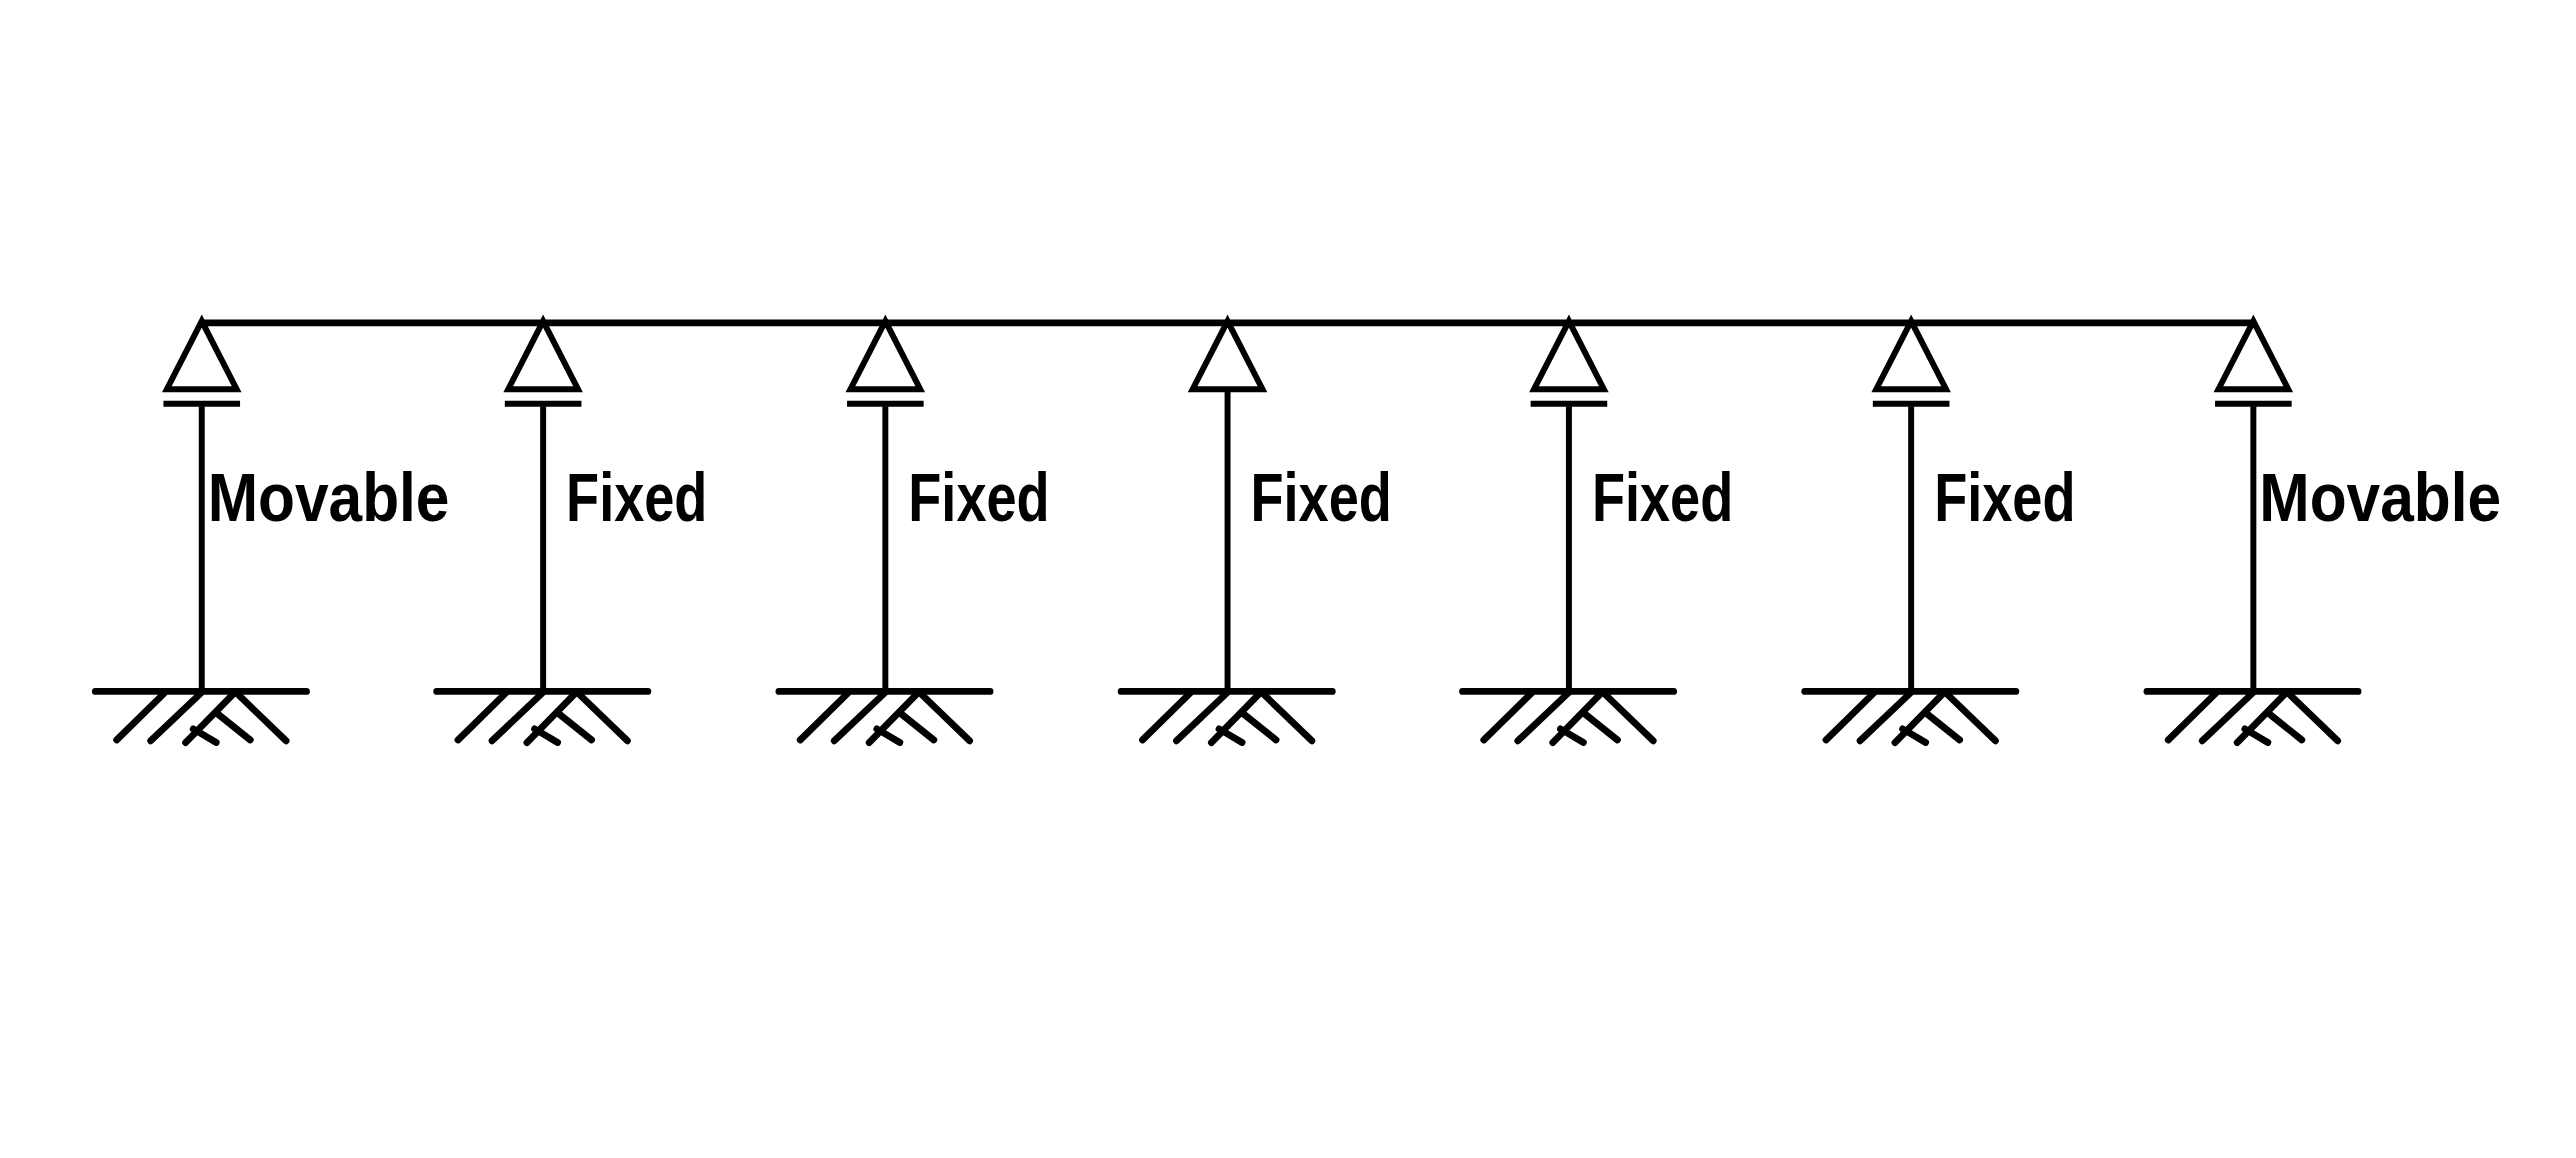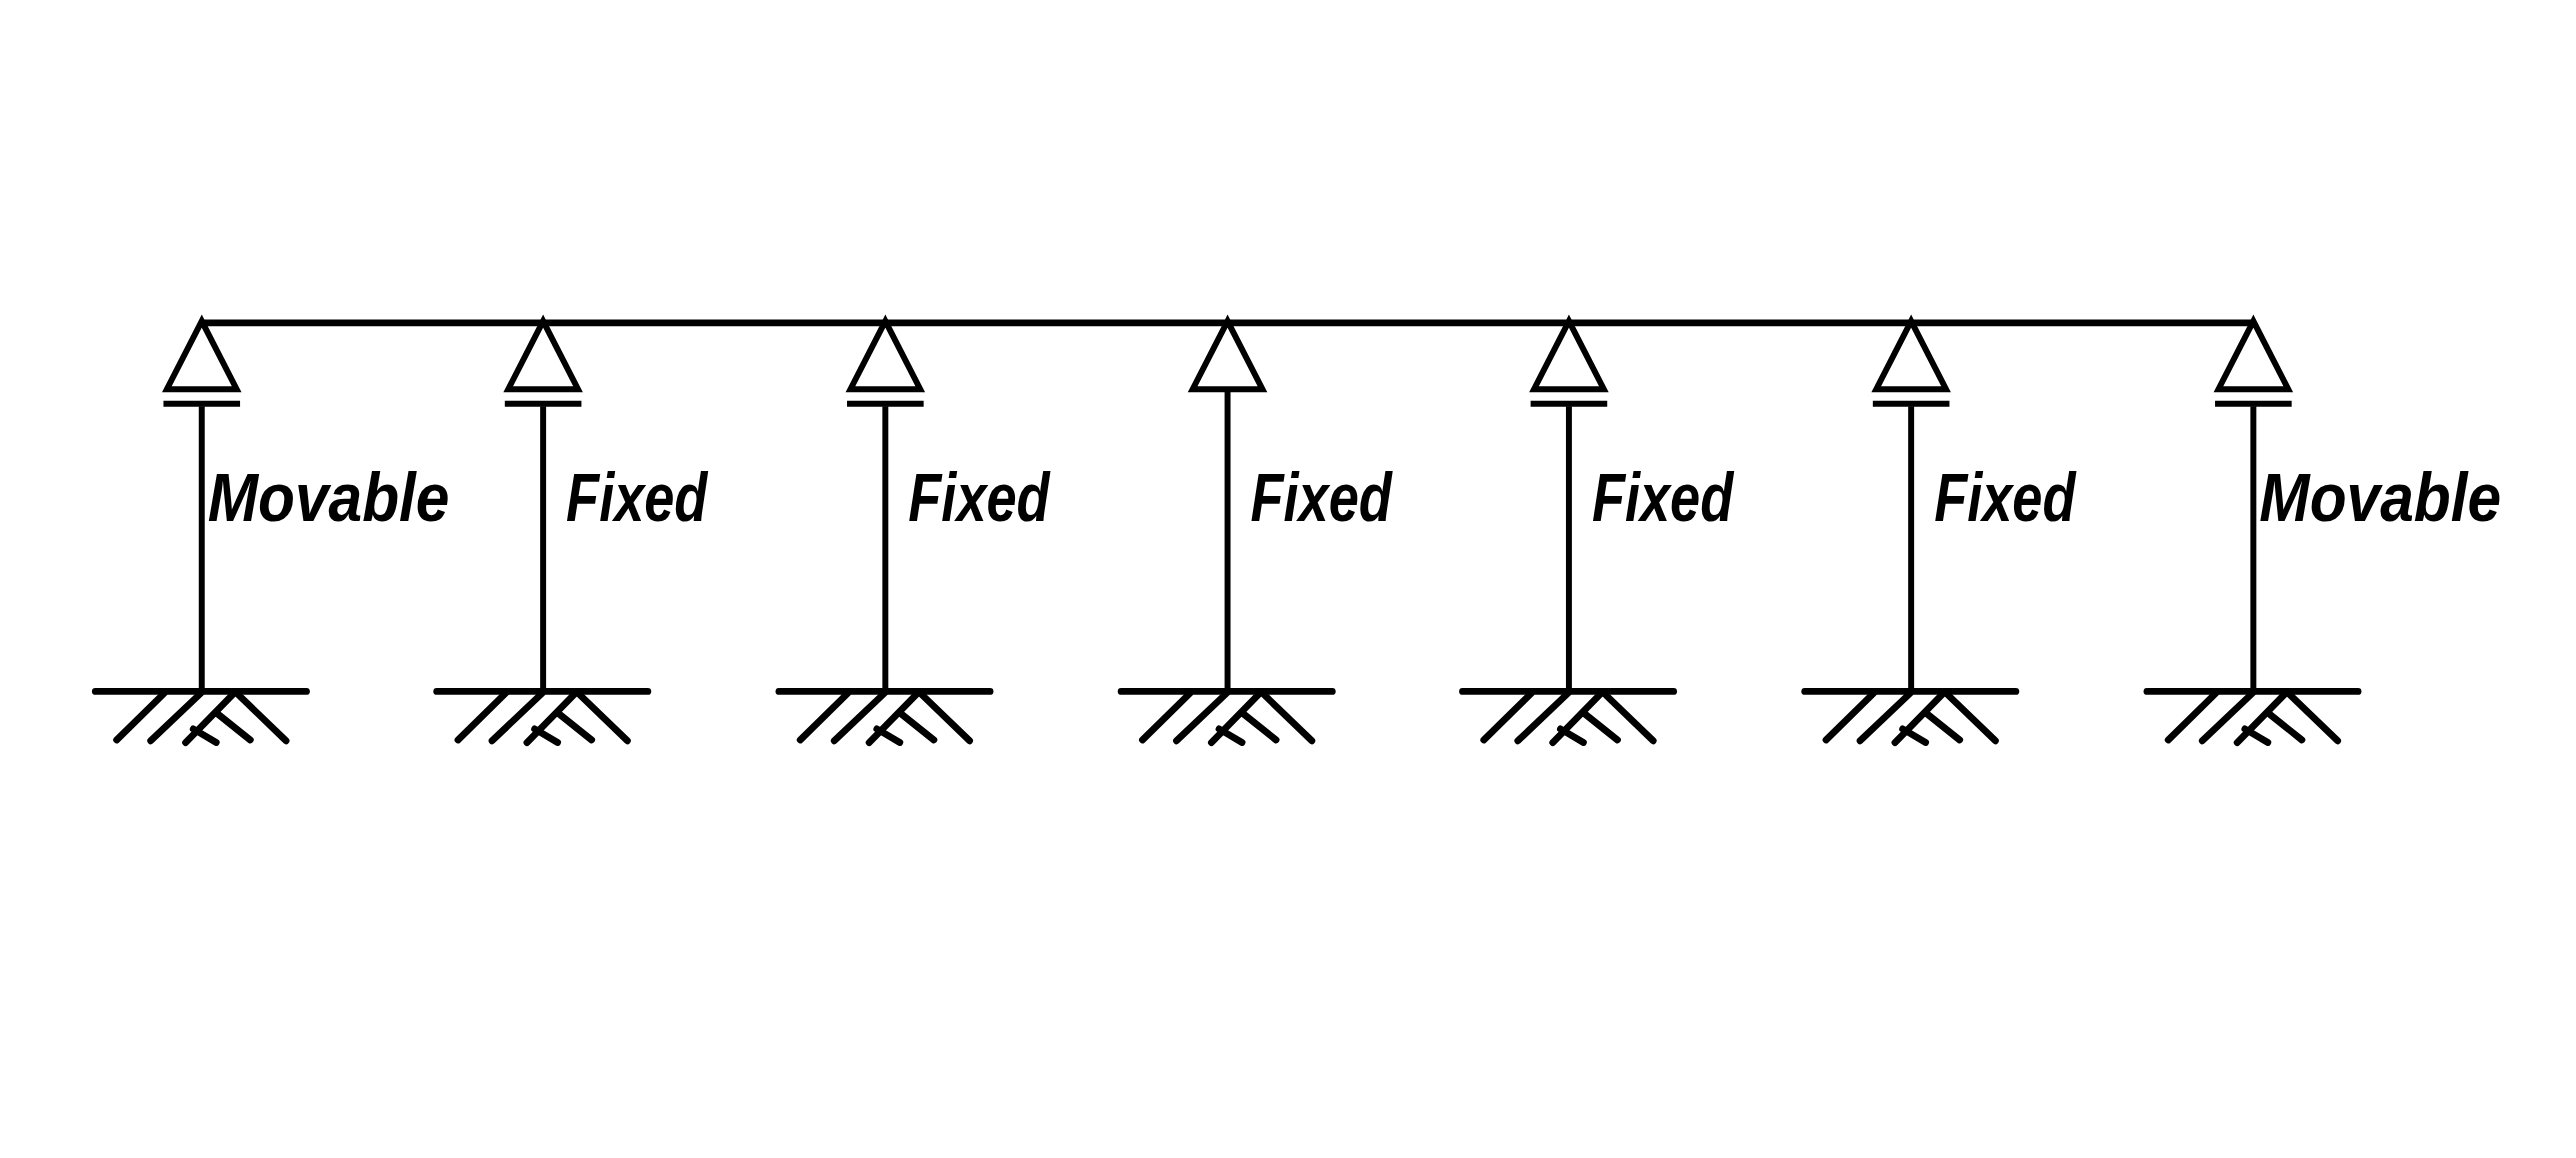--- a/index.html
+++ b/index.html
@@ -6,21 +6,20 @@
     margin: 0;
     padding: 0;
     background: #ffffff;
   }
   .canvas {
     position: relative;
     width: 2576px;
     height: 1159px;
     background: #ffffff;
     overflow: hidden;
-    font-style: italic;
   }
   .canvas svg {
     display: block;
     width: 2576px;
     height: 1159px;
   }
   .beam-stroke {
     stroke: #000000;
     stroke-width: 8;
     fill: none;

